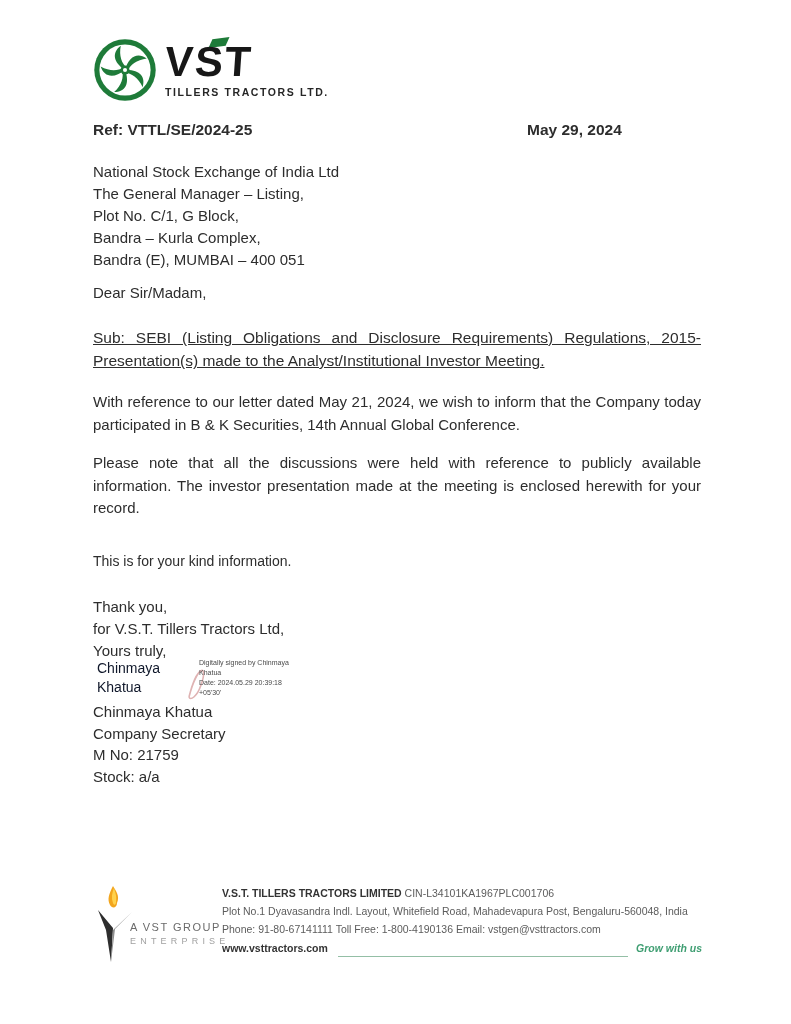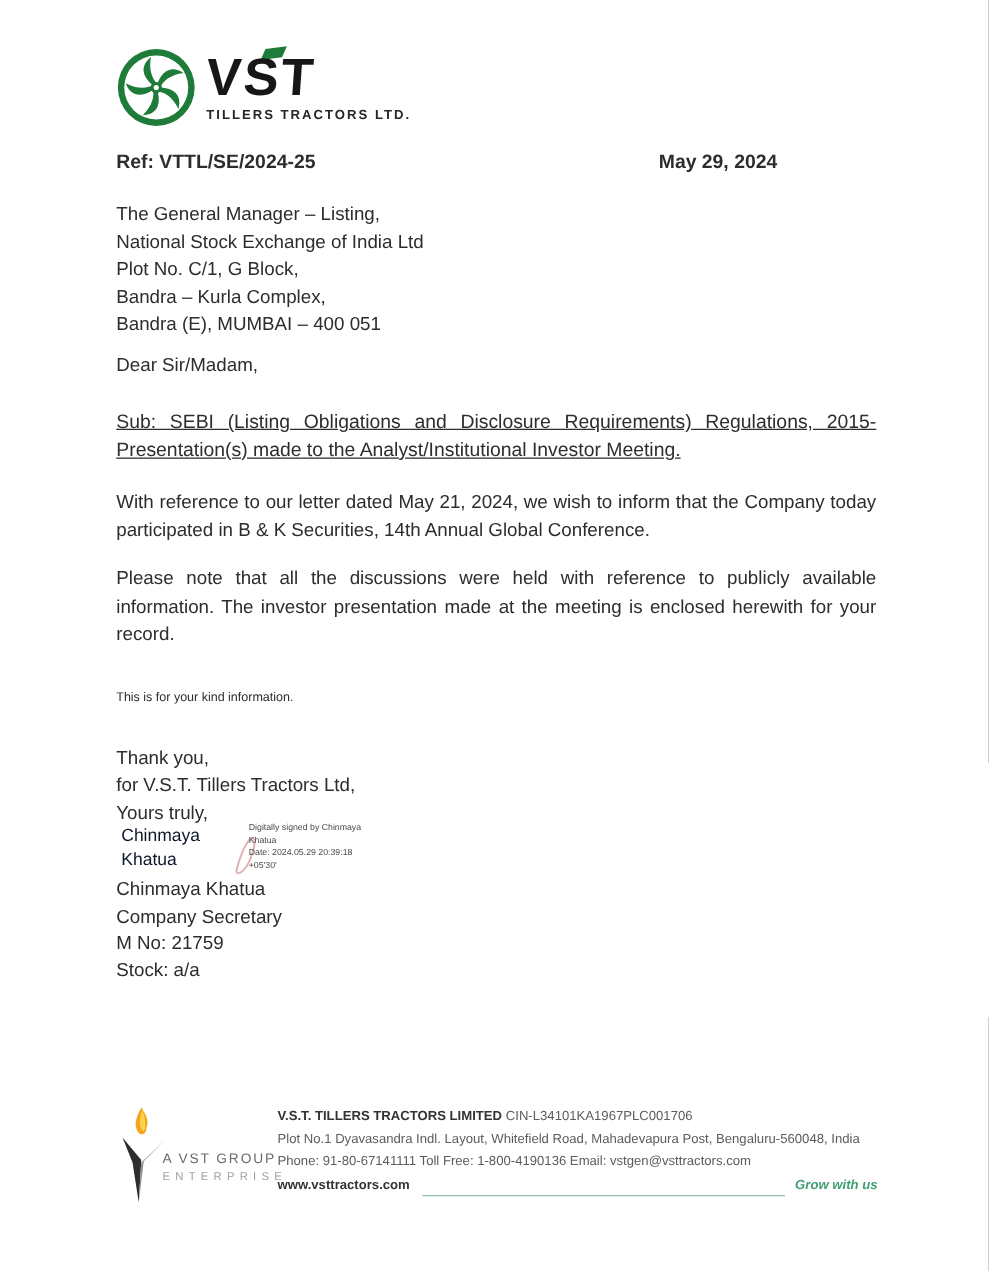--- a/index.html
+++ b/index.html
@@ -31,21 +31,21 @@
   .addresses { position:absolute; left:93px; top:161px; width:607px; font-size:15px; line-height:22px; }
   .addr-right { position:absolute; left:397px; top:0; }
   
   .salutation { position:absolute; left:93px; top:284px; font-size:15px; }
   .subject { position:absolute; left:93px; top:326px; width:608px; font-size:15.5px; font-weight:400; line-height:23px; }
   .subject .l1 { text-align:justify; text-align-last:justify; text-decoration:underline; }
   .subject .l2 { text-decoration:underline; }
   .para { position:absolute; left:93px; width:608px; font-size:15px; line-height:22.5px; text-align:justify; }
   .p1 { top:391px; }
   .p2 { top:452px; }
-  .closing { position:absolute; left:93px; top:553px; font-size:10px; }
+  .closing { position:absolute; left:93px; top:553px; font-size:14px; }
   .signoff { position:absolute; left:93px; top:596px; font-size:15px; line-height:22px; }
   
   .stamp { position:absolute; left:95px; top:657px; width:290px; height:46px; }
   .stamp-name { position:absolute; left:2px; top:2px; font-size:14px; line-height:19px; color:#0f172a; }
   .stamp-flourish { position:absolute; left:88px; top:2px; width:32px; height:44px; }
   .stamp-details { position:absolute; left:104px; top:1px; font-size:7px; line-height:10px; color:#4a4a4a; }
   
   .signatory { position:absolute; left:93px; top:701px; font-size:15px; line-height:21.5px; }
   
   .footer-torch { position:absolute; left:96px; top:884px; width:38px; height:78px; }
@@ -87,22 +87,22 @@
     </div>
   </div>
 
   <div class="ref-row">
     <span>Ref: VTTL/SE/2024-25</span>
     <span class="ref-date">May 29, 2024</span>
   </div>
 
   <div class="addresses">
     <div>
+      <div>National Stock Exchange of India Ltd</div>
       <div>The General Manager – Listing,</div>
-      <div>National Stock Exchange of India Ltd</div>
       <div>Plot No. C/1, G Block,</div>
       <div>Bandra – Kurla Complex,</div>
       <div>Bandra (E), MUMBAI – 400 051</div>
     </div>
   </div>
 
   <div class="salutation">Dear Sir/Madam,</div>
 
   <div class="subject">
     <div class="l1">Sub: SEBI (Listing Obligations and Disclosure Requirements) Regulations, 2015-</div>

